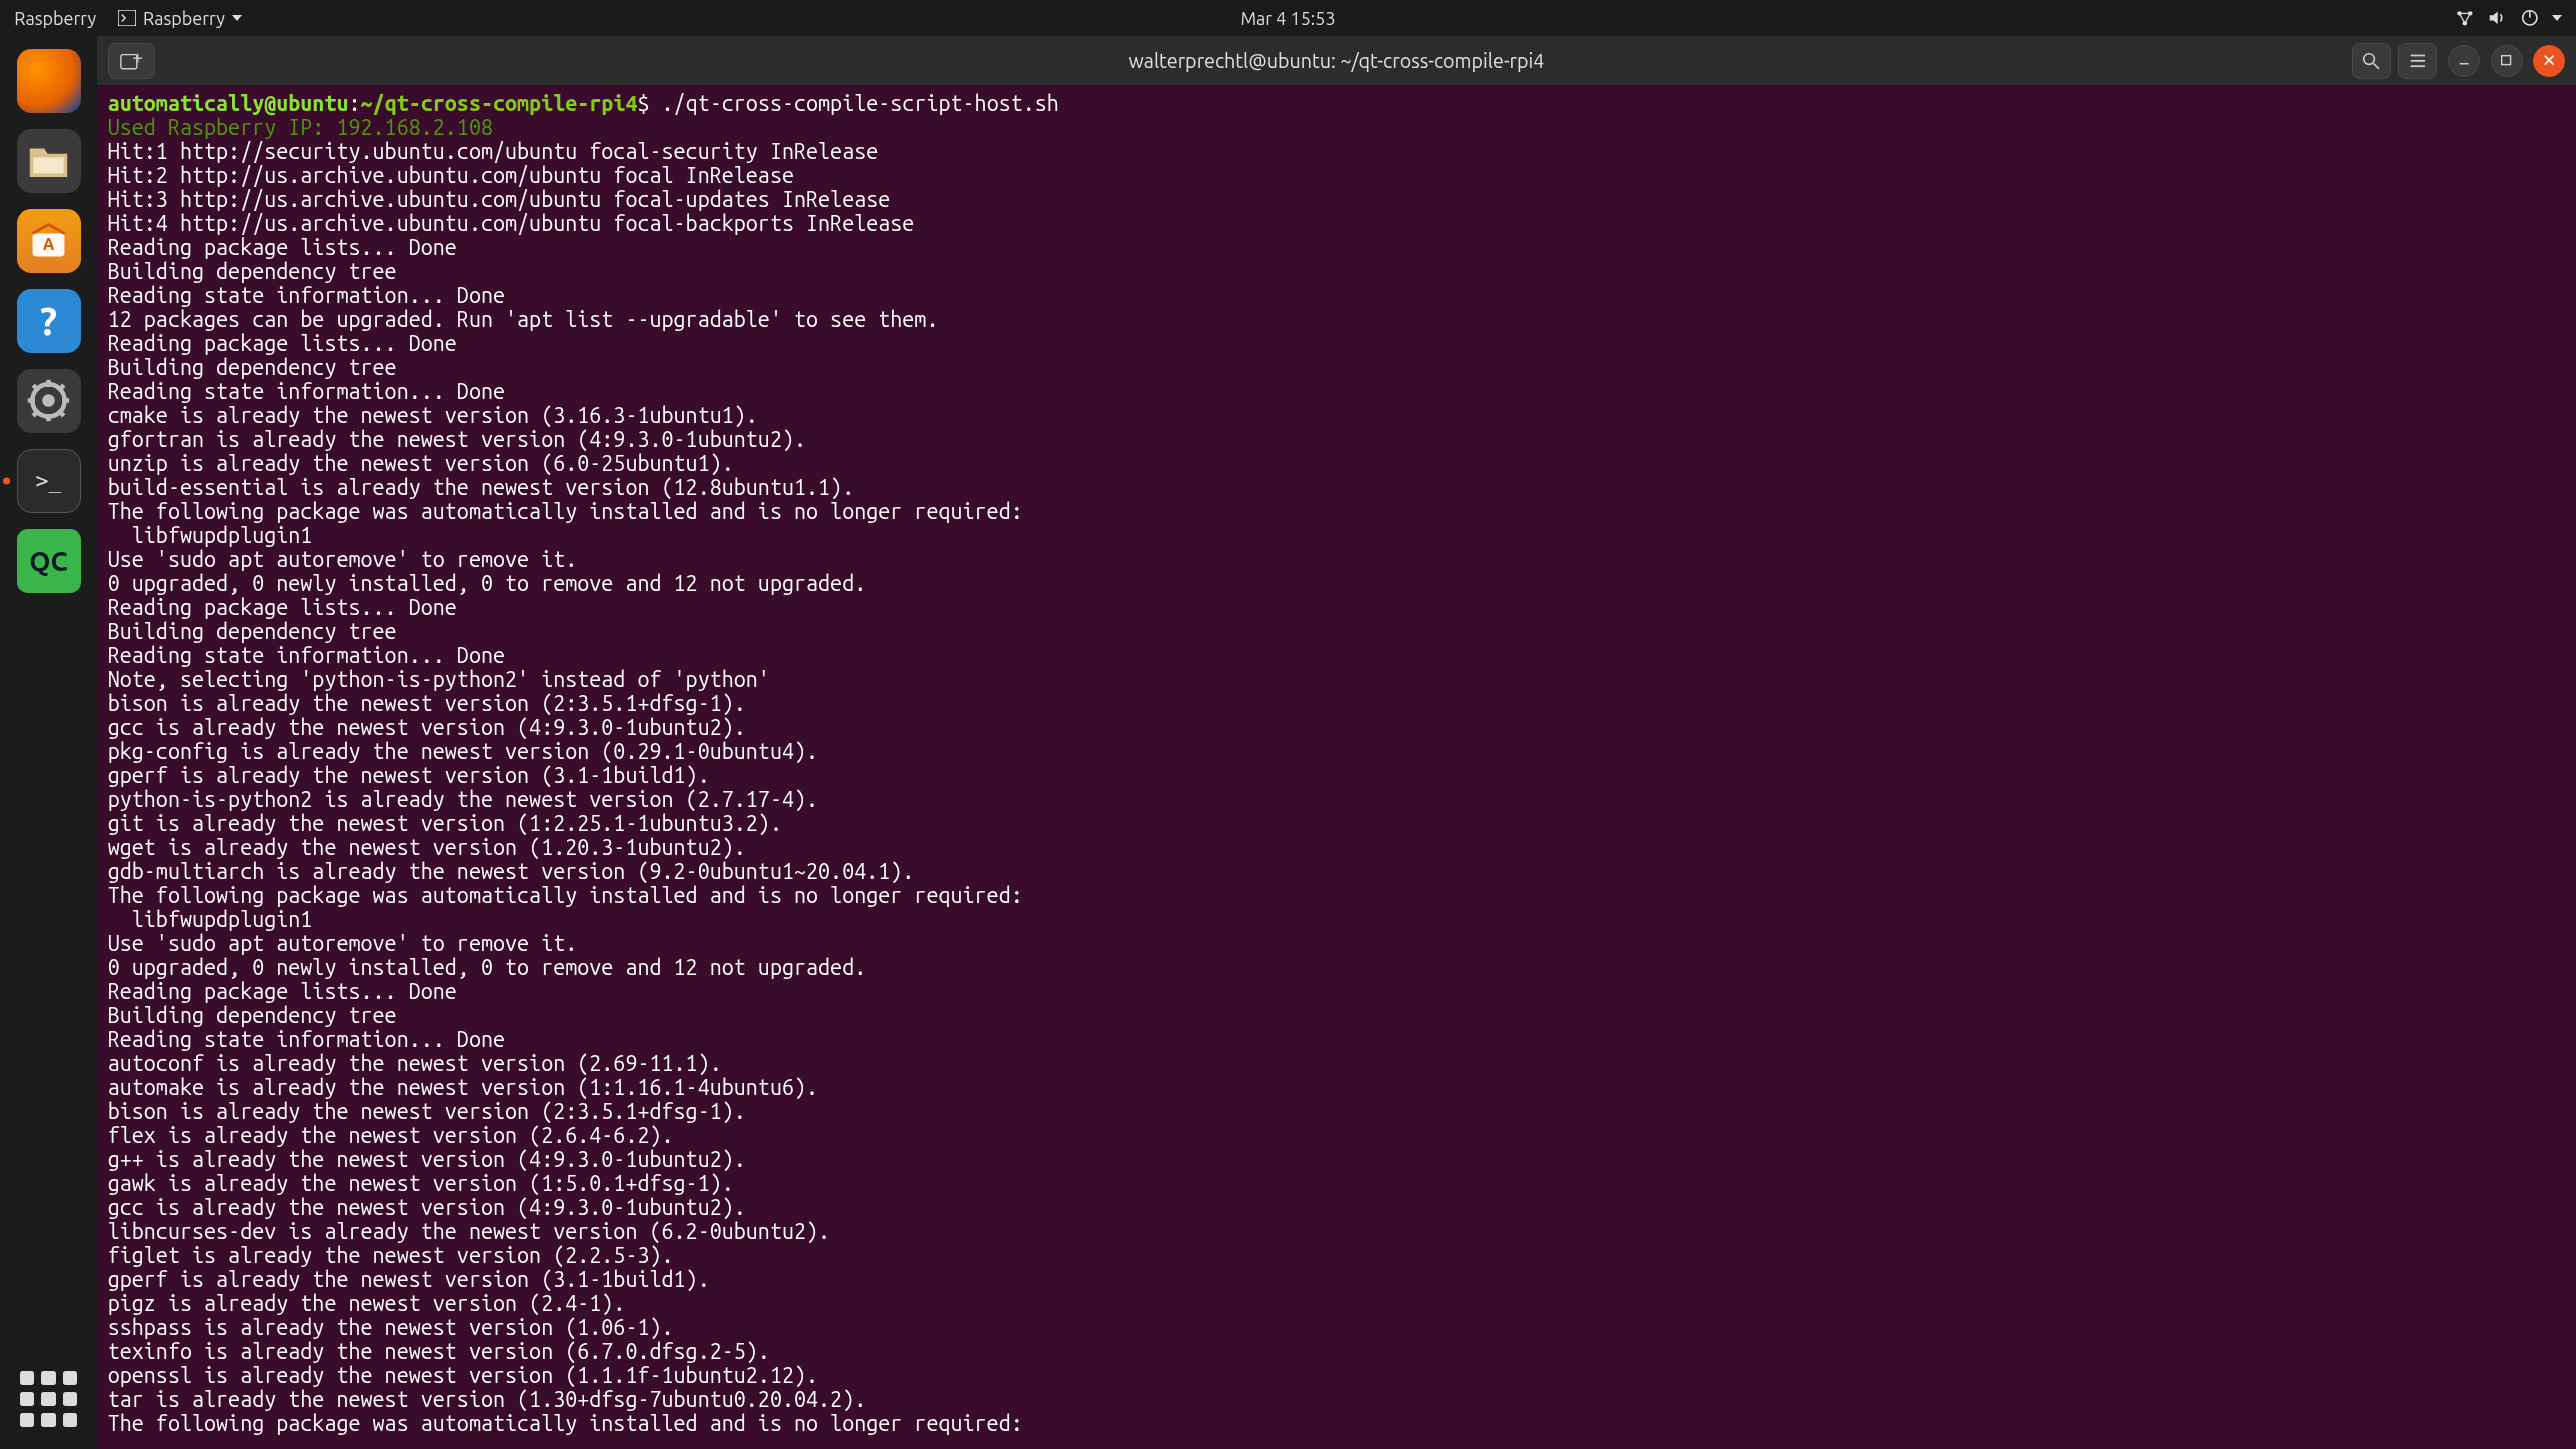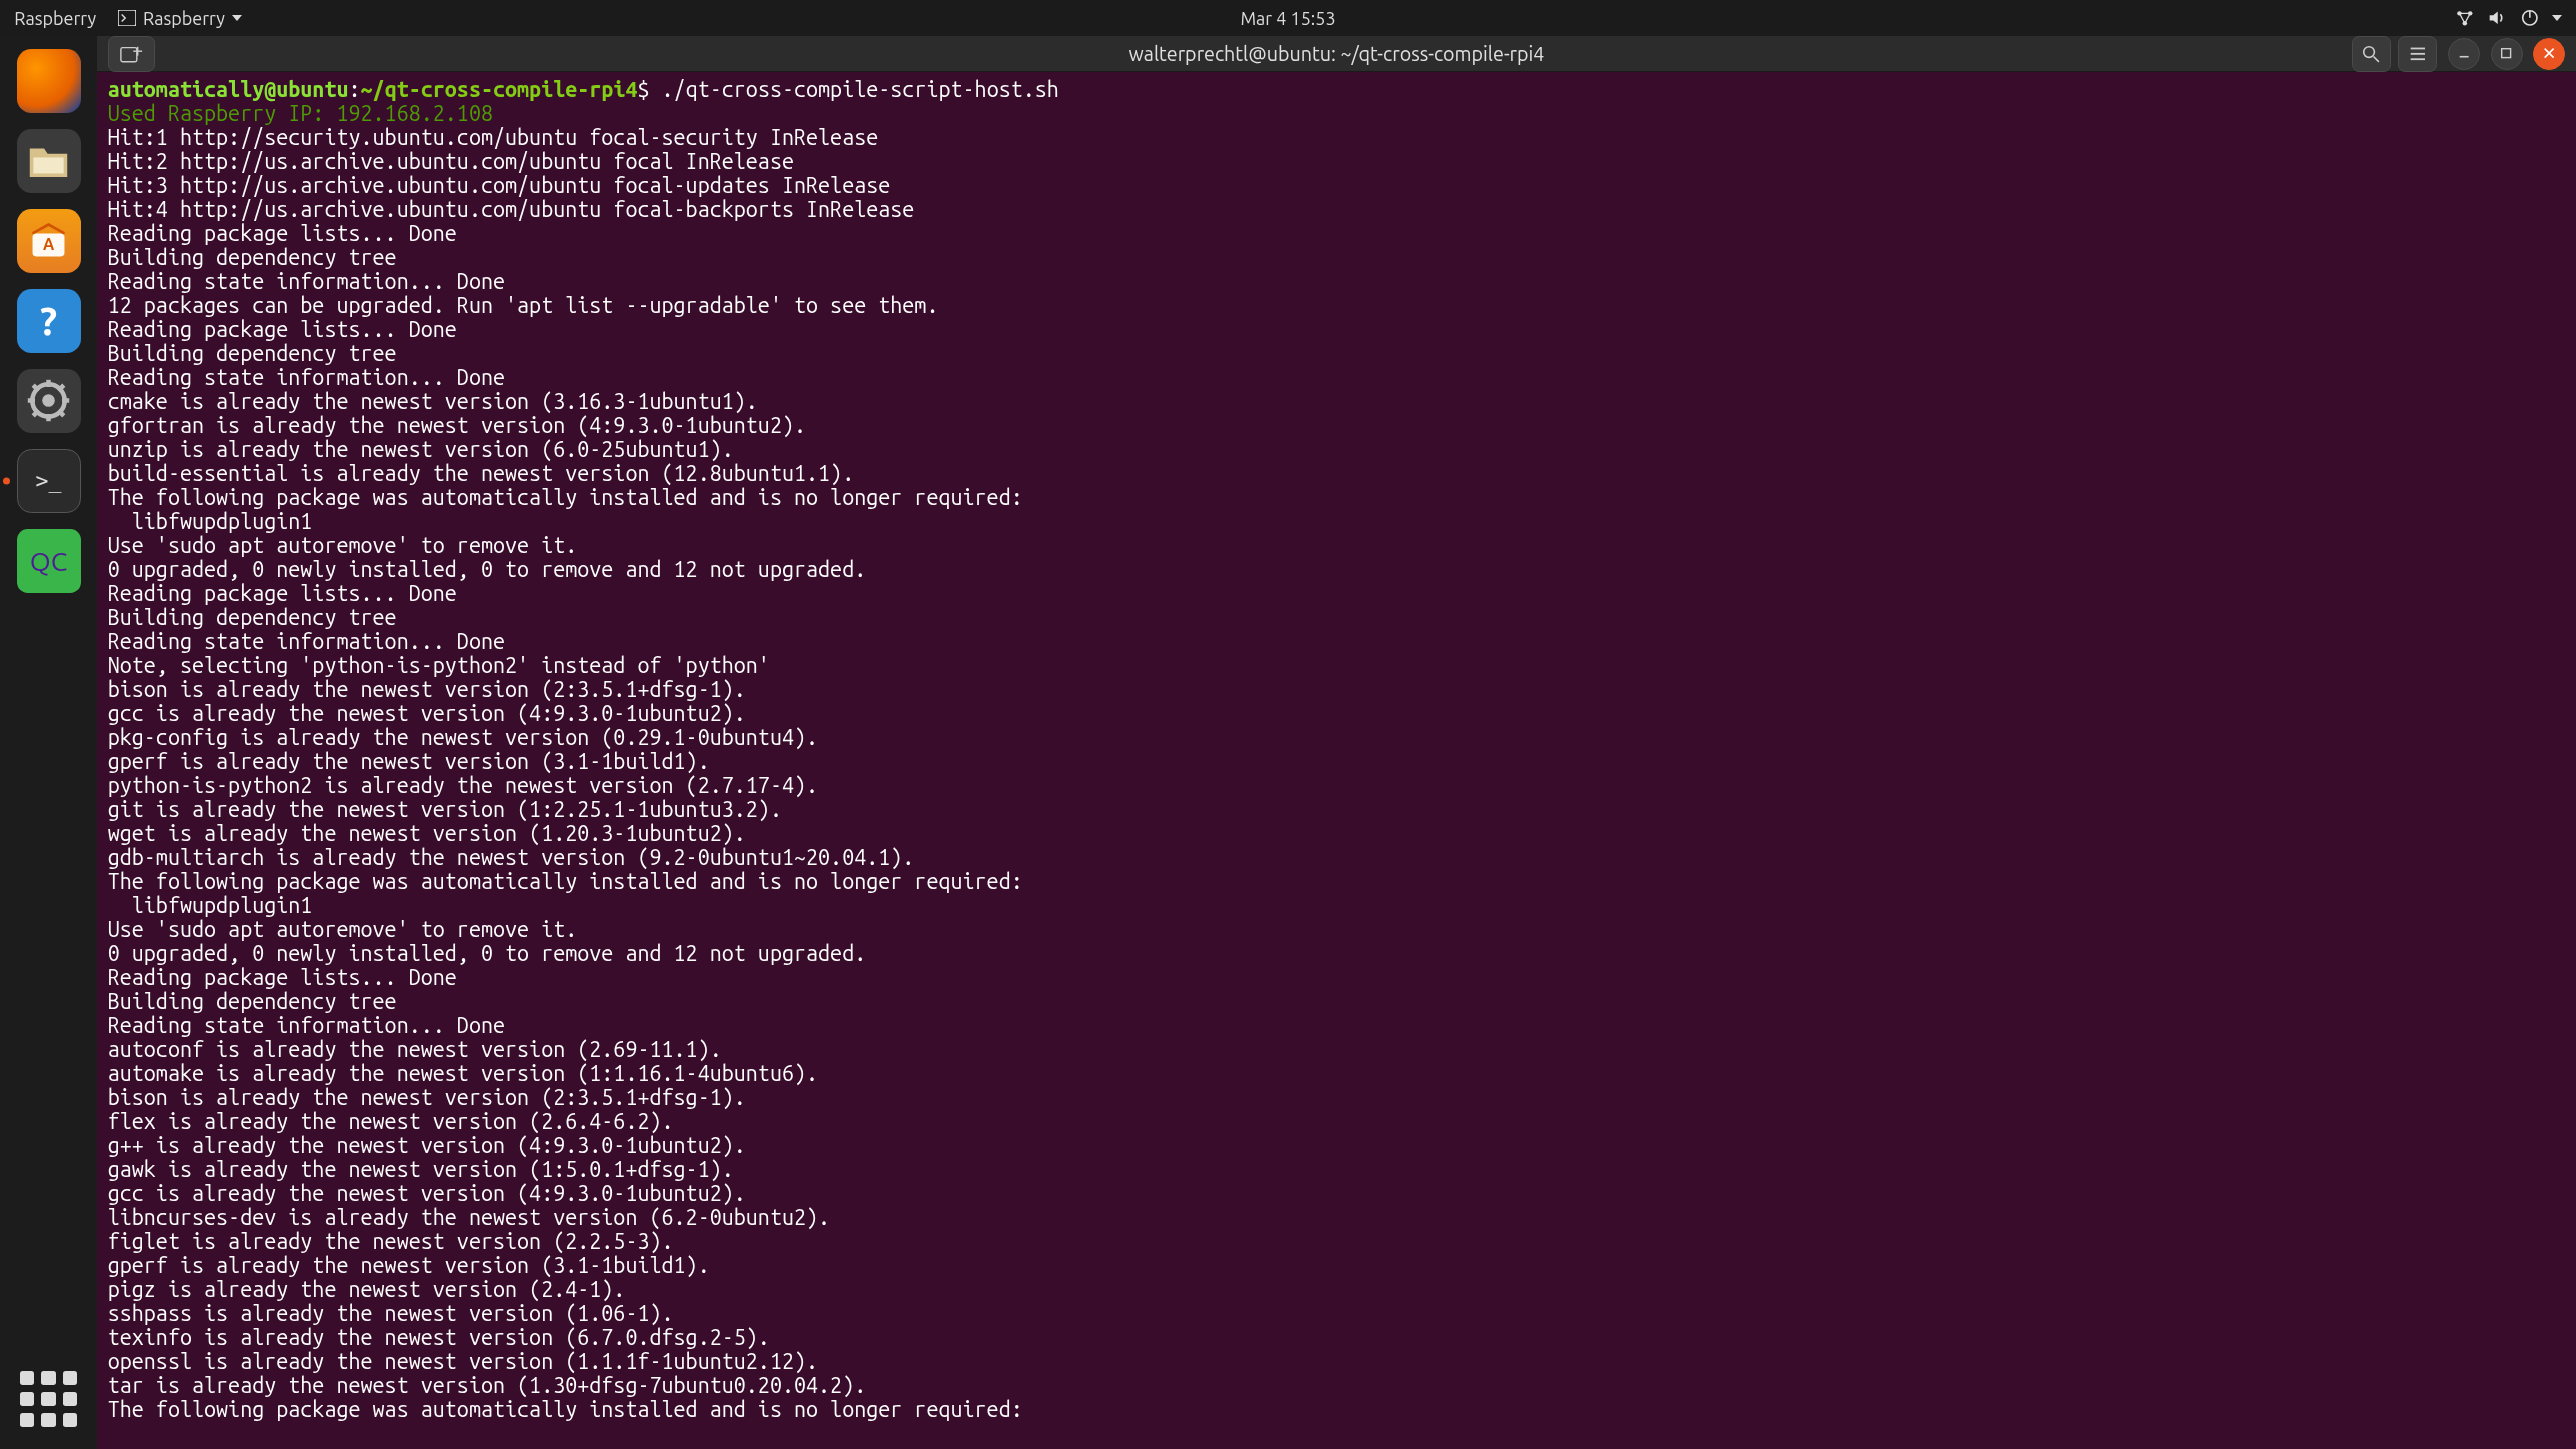--- a/index.html
+++ b/index.html
@@ -16,26 +16,26 @@
   
   .dock { position: absolute; top: 36px; left: 0; bottom: 0; width: 97px; background: rgba(28,28,28,0.85); display: flex; flex-direction: column; align-items: center; padding-top: 12.5px; gap: 16px; }
   .dock .app { width: 64px; height: 64px; border-radius: 14.3px; display:flex; align-items:center; justify-content:center; position:relative; }
   .dock .app.active::before { content:""; position:absolute; left:-14.3px; top:50%; transform:translateY(-50%); width:7.2px; height:7.2px; background:#e95420; border-radius:50%; }
   .dock .firefox { background: radial-gradient(circle at 30% 30%, #ff9500 0%, #e66000 60%, #003eaa 100%); }
   .dock .files { background: #3b3b3b; }
   .dock .software { background: linear-gradient(#f39c12,#e67e22); }
   .dock .help { background: #2c89d6; color:#fff; font-size:39px; font-weight:bold; }
   .dock .settings { background: #3a3a3a; }
   .dock .terminal { background: #2b2b2b; border:0.9px solid #555; }
-  .dock .qc { background: #39b54a; color:#4c1d95; font-weight:normal; font-size:27px; border-radius:10.7px; }
+  .dock .qc { background: #39b54a; color:#0f172a; font-weight:bold; font-size:27px; border-radius:10.7px; }
   .dock .apps-grid { margin-top:auto; margin-bottom:21.5px; width:57px; height:57px; display:grid; grid-template-columns:repeat(3,1fr); grid-template-rows:repeat(3,1fr); gap:7.2px; }
   .dock .apps-grid span { background:#dcdcdc; border-radius:2.7px; }
   
   .termwin { position:absolute; top:36px; left:97px; right:0; bottom:0; background:#380c2a; display:flex; flex-direction:column; }
-  .term-titlebar { height:36px; background:#2c2c2c; display:flex; align-items:center; padding:0 10.7px; gap:7.2px; border-bottom:0.9px solid #1a1a1a; }
+  .term-titlebar { height:50px; background:#2c2c2c; display:flex; align-items:center; padding:0 10.7px; gap:7.2px; border-bottom:0.9px solid #1a1a1a; }
   .term-titlebar .newtab { width:47px; height:36px; border:0.9px solid #4a4a4a; border-radius:7.2px; display:flex; align-items:center; justify-content:center; background:#3a3a3a; }
   .term-titlebar .title { position:absolute; left:50%; transform:translateX(-50%); color:#e0e0e0; font-size:19.7px; }
   .term-titlebar .right-controls { margin-left:auto; display:flex; align-items:center; gap:7.2px; }
   .term-titlebar .ctl { width:39px; height:36px; border-radius:7.2px; display:flex; align-items:center; justify-content:center; background:#3a3a3a; border:0.9px solid #4a4a4a; }
   .term-titlebar .winbtn { width:32px; height:32px; border-radius:50%; display:flex; align-items:center; justify-content:center; background:#3a3a3a; border:0.9px solid #4a4a4a; margin-left:3.6px; }
   .term-titlebar .winbtn.close { background:#e95420; border-color:#e95420; }
   .term-body { flex:1; padding: 5.4px 10.7px 0 10.7px; overflow:hidden; font-family: "Ubuntu Mono","DejaVu Sans Mono",monospace; font-size:21.5px; line-height:24px; color:#ffffff; white-space:pre; }
   .prompt-user { color:#8ae234; font-weight:bold; }
   .prompt-path { color:#84cc16; font-weight:bold; }
   .prompt-dollar { color:#ffffff; }

